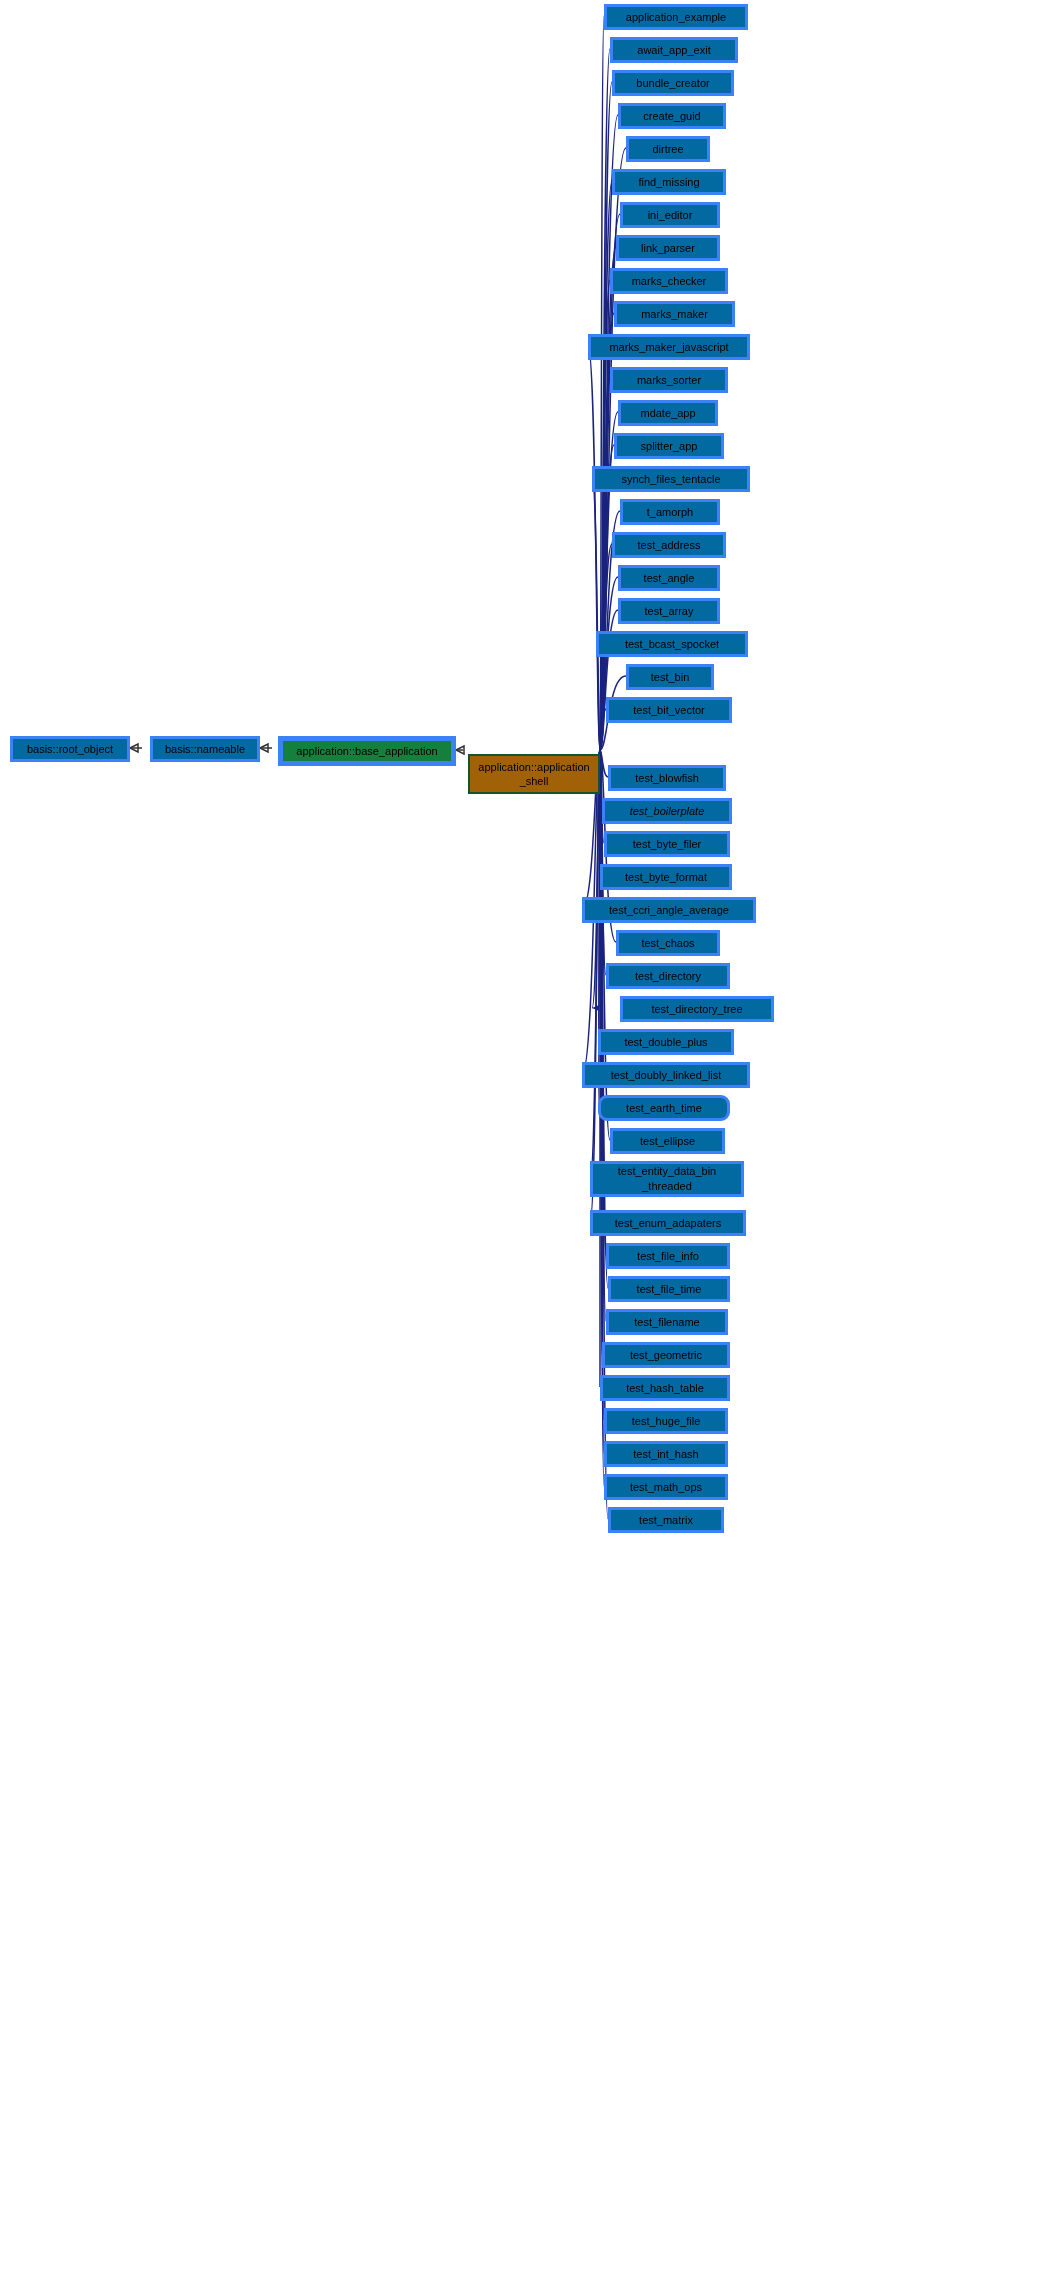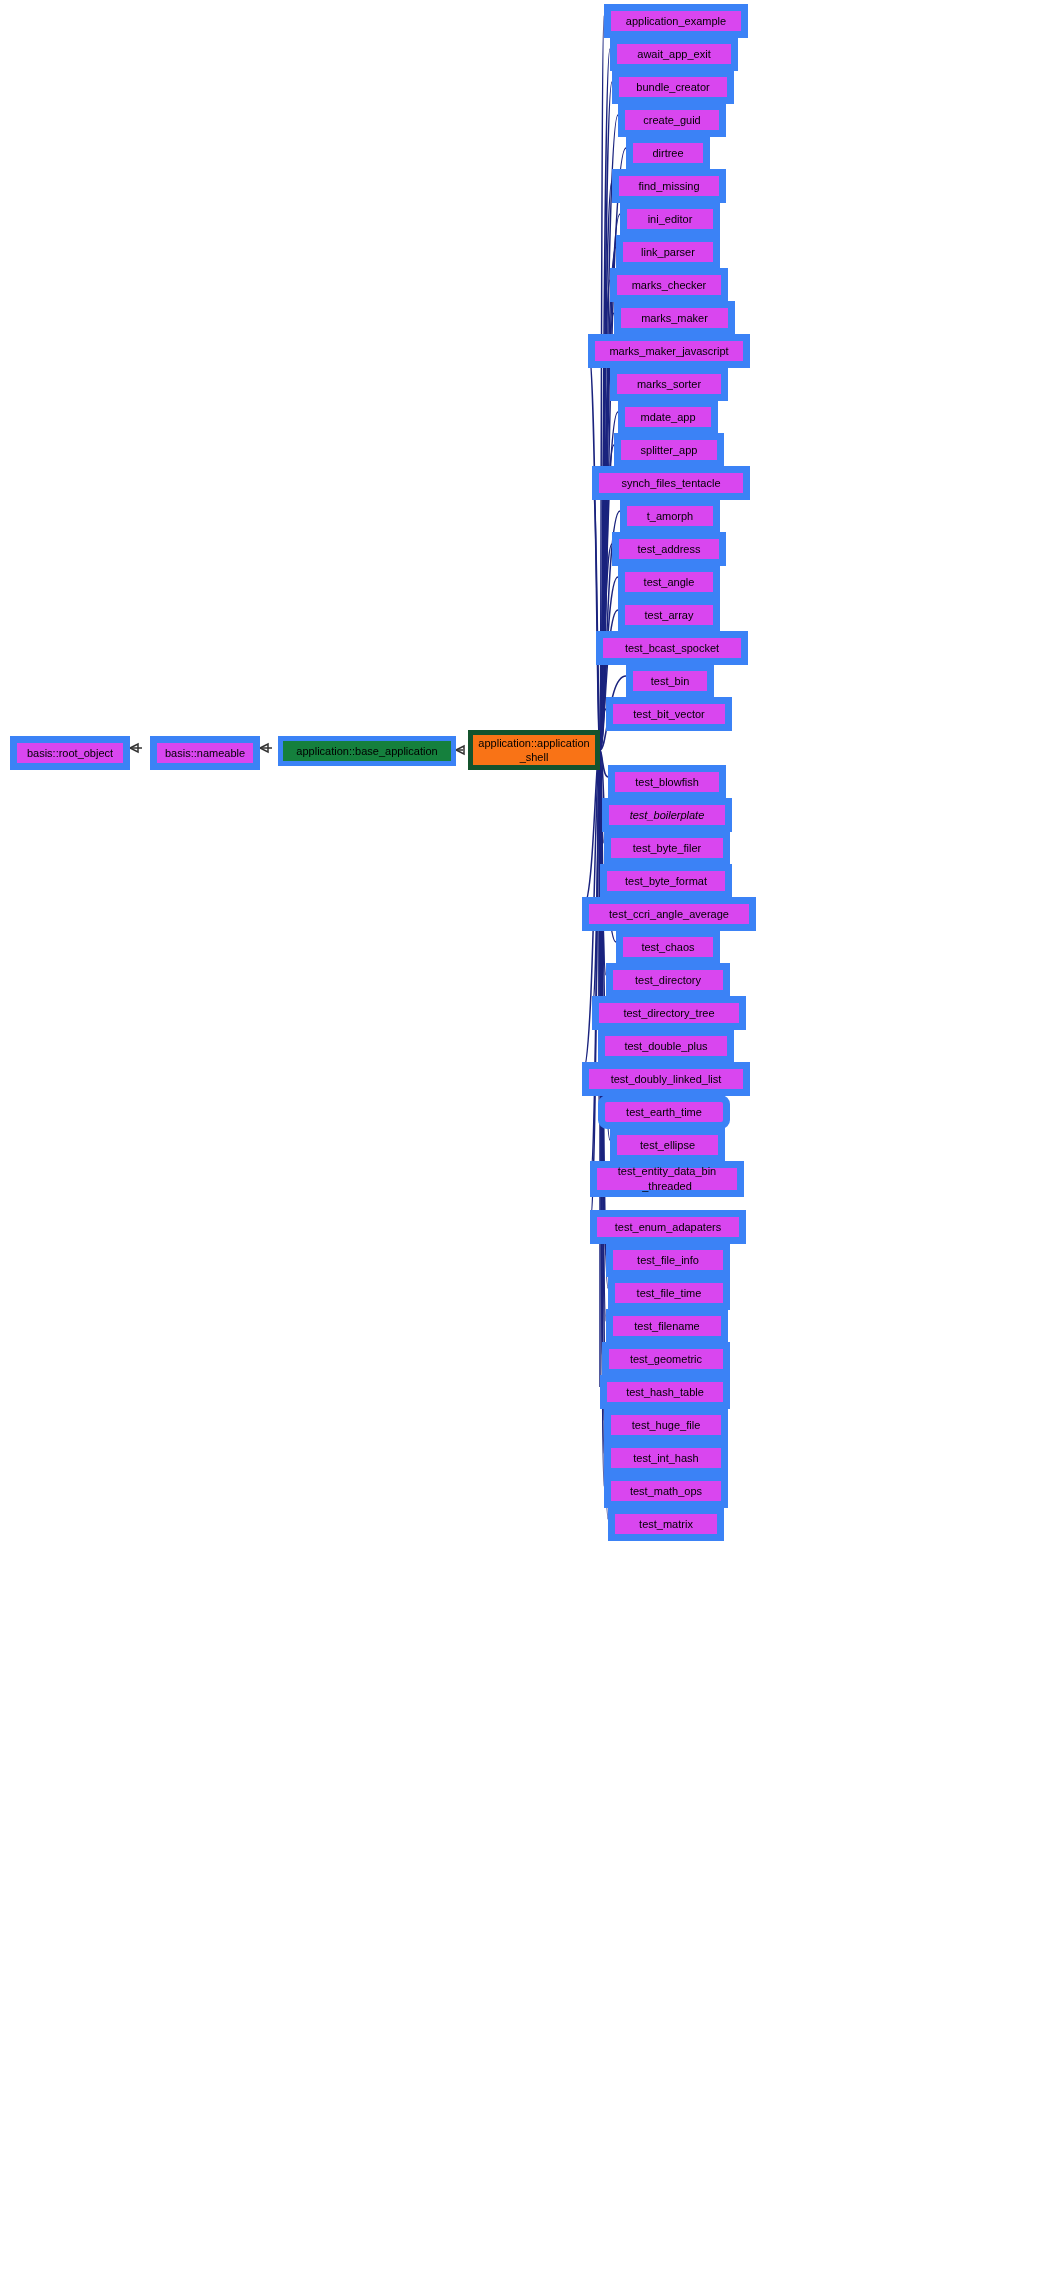--- a/index.html
+++ b/index.html
@@ -20,35 +20,36 @@
     svg#connections {
       position: absolute;
       top: 0;
       left: 0;
       width: 1039px;
       height: 2283px;
       pointer-events: none;
     }
     .node {
       position: absolute;
-      border: 7px solid #3b82f6;
-      background: #d946ef;
+      border: 3px solid #3b82f6;
+      background: #0369a1;
       padding: 4px 8px;
       font-size: 11px;
       white-space: nowrap;
       text-align: center;
       cursor: default;
     }
     .node.dark-bg {
       background: #15803d;
       border: 5px solid #3b82f6;
     }
     .node.central {
-      border: 5px solid #14532d;
-      background: #f97316;
+      border: 2px solid #14532d;
+      background: #a16207;
+      margin-top: 24px;
     }
   </style>
 </head>
 <body>
 
 <div id="diagram-container">
   <svg id="connections">
   <g>
         <line x1="130" y1="748" x2="142" y2="748" stroke="#333" stroke-width="1.5"></line>
         <polygon points="130,748 138,744 138,752" fill="none" stroke="#333" stroke-width="1.5"></polygon>
@@ -191,21 +192,21 @@
   <div class="node" style="left:596px; top:631px; width:152px;"><span>test_bcast_spocket</span></div>
   <div class="node" style="left:626px; top:664px; width:88px;"><span>test_bin</span></div>
   <div class="node" style="left:606px; top:697px; width:126px;"><span>test_bit_vector</span></div>
   <div class="node" style="left:608px; top:765px; width:118px;"><span>test_blowfish</span></div>
   <div class="node" style="left:602px; top:798px; width:130px;font-style:italic;"><span>test_boilerplate</span></div>
   <div class="node" style="left:604px; top:831px; width:126px;"><span>test_byte_filer</span></div>
   <div class="node" style="left:600px; top:864px; width:132px;"><span>test_byte_format</span></div>
   <div class="node" style="left:582px; top:897px; width:174px;"><span>test_ccri_angle_average</span></div>
   <div class="node" style="left:616px; top:930px; width:104px;"><span>test_chaos</span></div>
   <div class="node" style="left:606px; top:963px; width:124px;"><span>test_directory</span></div>
-  <div class="node" style="left:592px; top:996px; width:154px;"><span>test_directory_tree</span></div>
+  <div class="node" style="left:620px; top:996px; width:154px;"><span>test_directory_tree</span></div>
   <div class="node" style="left:598px; top:1029px; width:136px;"><span>test_double_plus</span></div>
   <div class="node" style="left:582px; top:1062px; width:168px;"><span>test_doubly_linked_list</span></div>
   <div class="node" style="left:598px; top:1095px; width:132px;border-radius:9px;"><span>test_earth_time</span></div>
   <div class="node" style="left:610px; top:1128px; width:115px;"><span>test_ellipse</span></div>
   <div class="node" style="left:590px; top:1161px; width:154px; height:36px; line-height:1.4; display:flex; align-items:center; justify-content:center;">
       <span>test_entity_data_bin<br>_threaded</span>
     </div>
   <div class="node" style="left:590px; top:1210px; width:156px;"><span>test_enum_adapaters</span></div>
   <div class="node" style="left:606px; top:1243px; width:124px;"><span>test_file_info</span></div>
   <div class="node" style="left:608px; top:1276px; width:122px;"><span>test_file_time</span></div>

